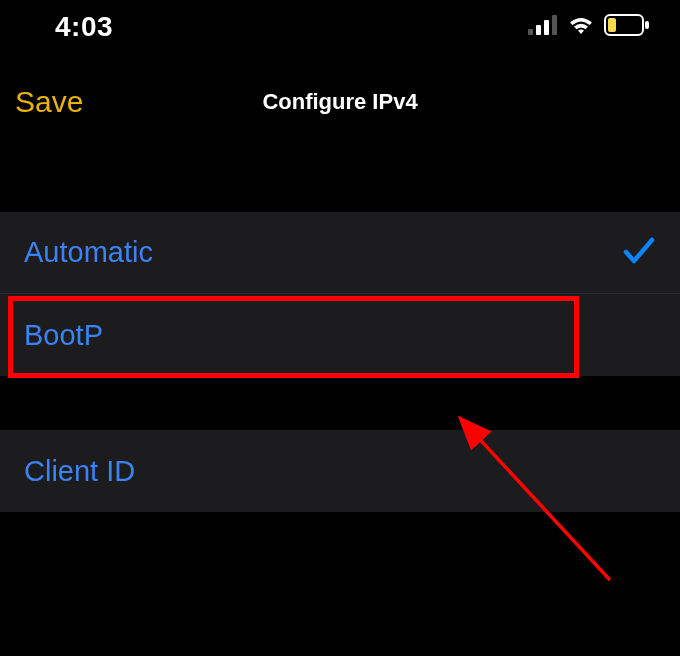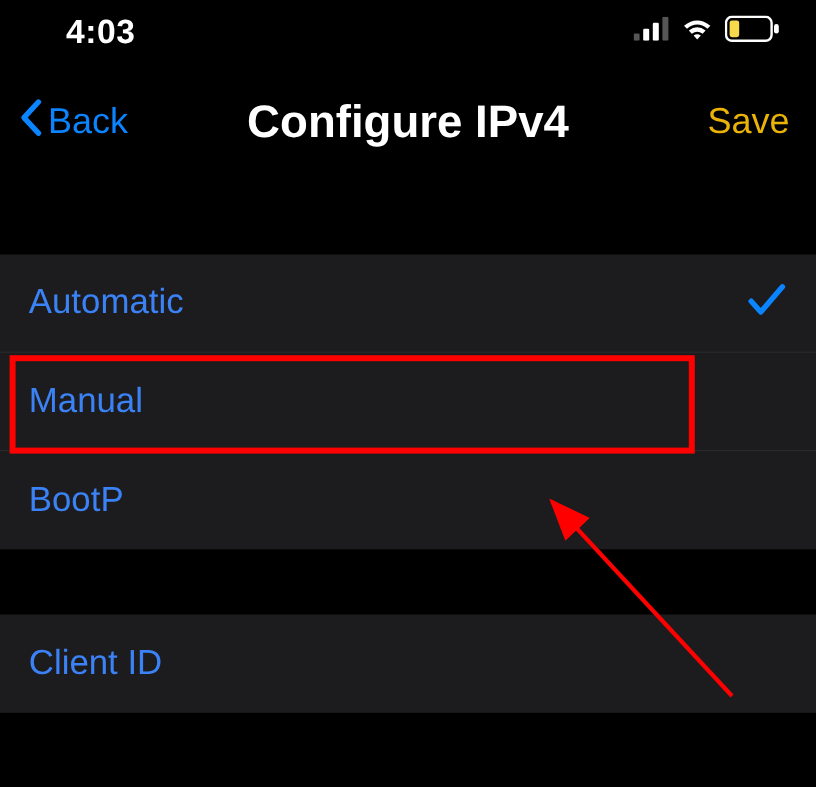--- a/index.html
+++ b/index.html
@@ -42,21 +42,21 @@
     }
     .back-button {
       display: flex;
       align-items: center;
       color: #0a84ff;
       font-size: 30px;
       font-weight: 400;
       gap: 3px;
     }
     .nav-title {
-      font-size: 38px;
+      font-size: 22px;
       font-weight: 600;
       color: #fff;
       position: absolute;
       left: 50%;
       transform: translateX(-50%);
     }
     .save-button {
       color: #eab308;
       font-size: 30px;
       font-weight: 400;
@@ -129,45 +129,34 @@
       <svg width="46" height="22" viewBox="0 0 46 22">
         <rect x="1" y="1" width="38" height="20" rx="5" stroke="#fff" stroke-width="2" fill="none"></rect>
         <rect x="4" y="4" width="8" height="14" rx="2" fill="#f7d94c"></rect>
         <rect x="41" y="7" width="4" height="8" rx="2" fill="#fff"></rect>
       </svg>
     </span>
   </div>
 </div>
 
 <div class="nav-bar">
-  <div class="back-button">
-    <span>
-      <svg width="22" height="34" viewBox="0 0 22 34">
-        <polyline points="17,4 5,17 17,30" stroke="#0a84ff" stroke-width="4.5" fill="none" stroke-linecap="round" stroke-linejoin="round"></polyline>
-      </svg>
-    </span>
-    <span>Back</span>
-  </div>
   <div class="nav-title">Configure IPv4</div>
   <div class="save-button">Save</div>
 </div>
 
 <div class="section-gap"></div>
 
 <div class="list-group">
   <div class="list-row">
     <span class="row-label">Automatic</span>
     <span class="checkmark">
       <svg width="34" height="32" viewBox="0 0 34 32">
         <polyline points="4,17 12,26 30,5" stroke="#0a84ff" stroke-width="4.5" fill="none" stroke-linecap="round" stroke-linejoin="round"></polyline>
       </svg>
     </span>
-  </div>
-  <div class="list-row">
-    <span class="row-label">Manual</span>
   </div>
   <div class="list-row">
     <span class="row-label">BootP</span>
   </div>
 </div>
 
 <div class="section-gap-2"></div>
 
 <div class="list-group">
   <div class="list-row">

